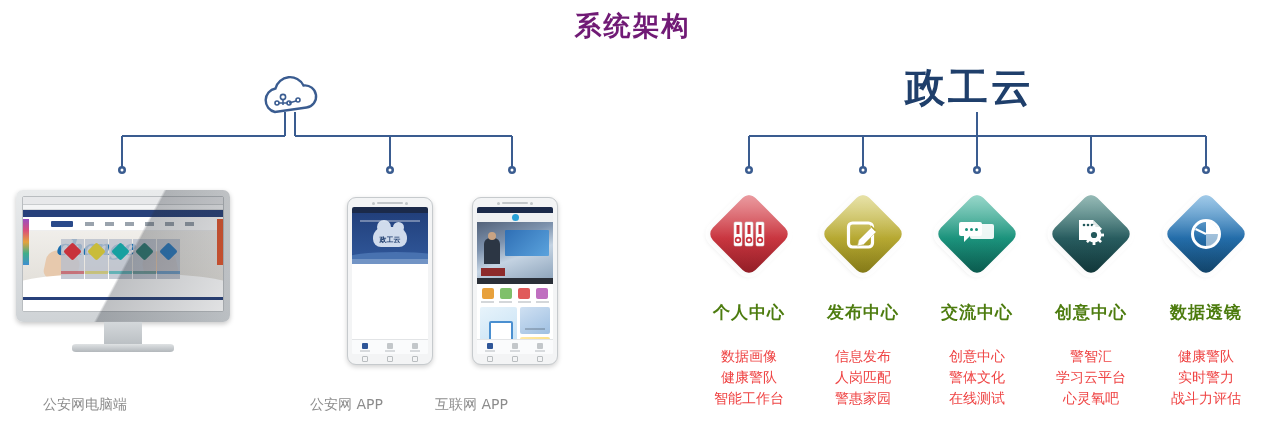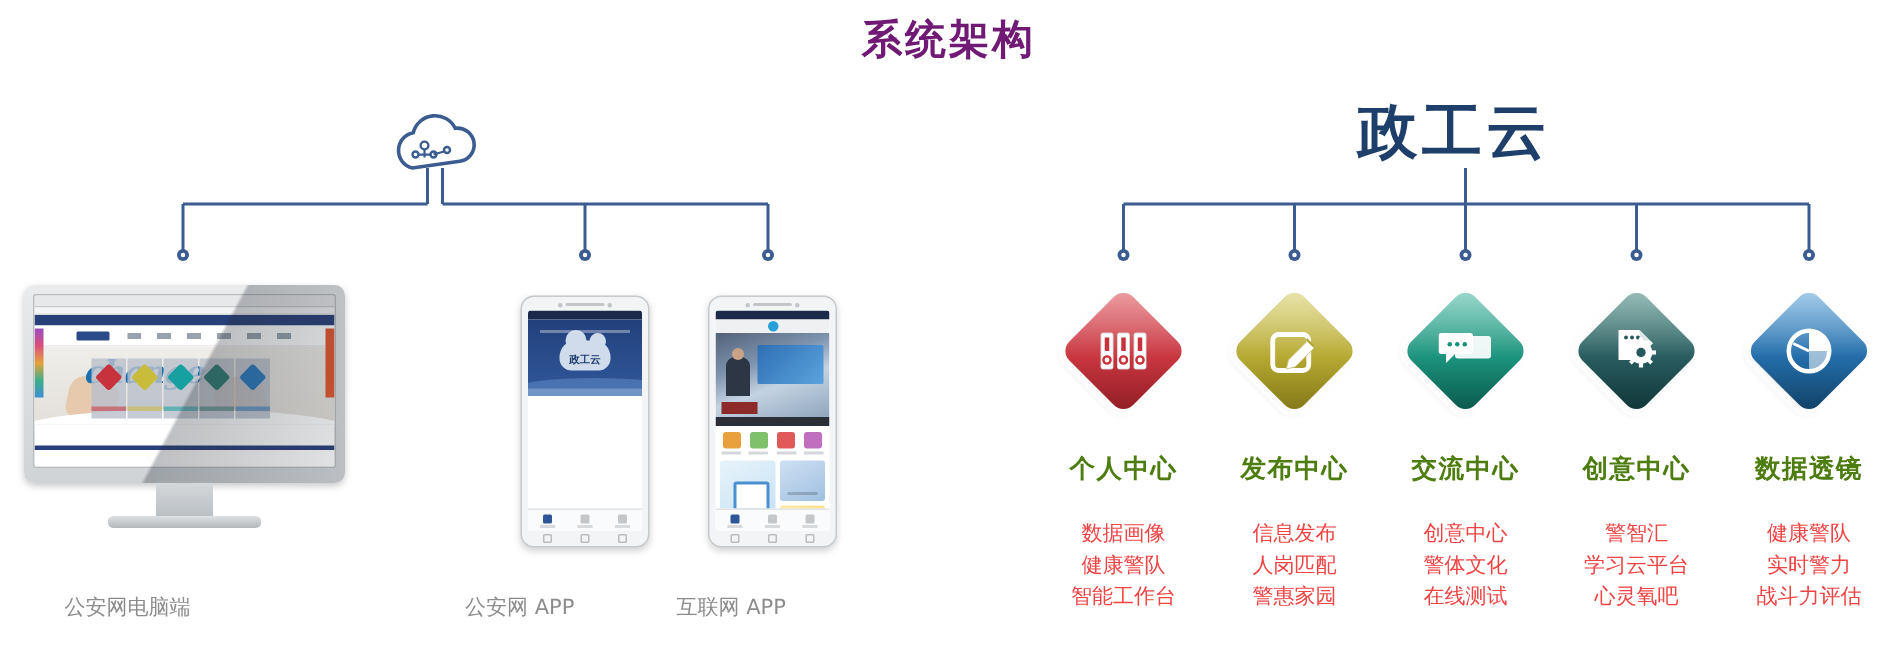--- a/index.html
+++ b/index.html
@@ -43,21 +43,21 @@
   .phone-b{position:absolute;left:472px;top:197px;width:86px;height:168px;}
 
   .device-caption{
     position:absolute;
     font-size:14px;color:#8c8c8c;
     text-align:left;
     font-family:"DejaVu Sans","Liberation Sans",sans-serif;
   }
   .cap-pc{left:43px;top:396px;width:160px;}
   .cap-pa{left:310px;top:396px;width:160px;}
-  .cap-pb{left:451px;top:396px;width:160px;}
+  .cap-pb{left:435px;top:396px;width:160px;}
 
   
   .module{position:absolute;top:195px;width:114px;text-align:center;}
   .mod-0{left:692px;}
   .mod-1{left:806px;}
   .mod-2{left:920px;}
   .mod-3{left:1034px;}
   .mod-4{left:1149px;}
 
   .diamond-wrap{

